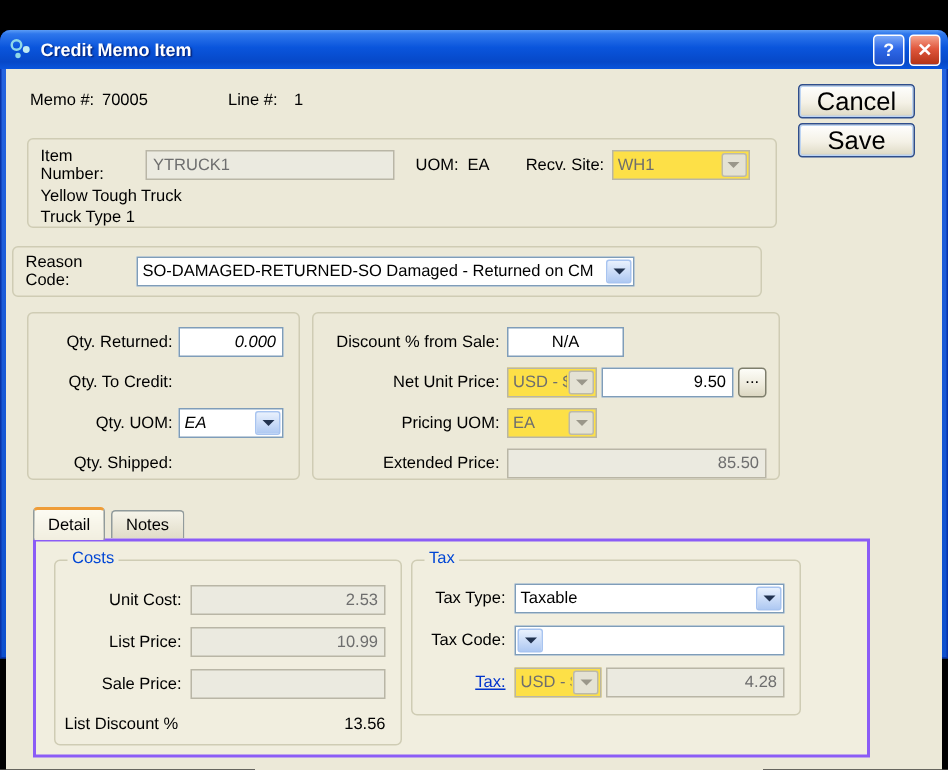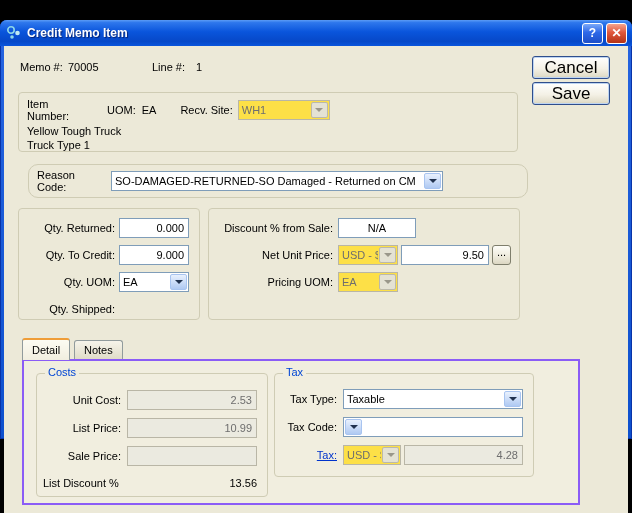--- a/index.html
+++ b/index.html
@@ -32,41 +32,41 @@
   .btn { position:absolute; width:78px; height:23px; border:1px solid #2F4E8C; border-radius:3px;
          background:linear-gradient(180deg,#FFFFFF,#F4F1E6 55%,#E2DECB 90%,#D4CDB4);
          box-shadow:inset 0 0 0 1px #BDD4F2; font-family:inherit; font-size:17px; color:#000; }
   .pos-cancel { left:528px; top:10px; }
   .pos-save   { left:528px; top:36px; }
 
   .gbox { position:absolute; border:1px solid #CFCCB4; border-radius:4px; }
   .gcaption { position:absolute; top:-8px; left:8px; background:#ECE9D8; padding:0 3px; color:#0046D5; }
 
   .pos-item-box   { left:14px;  top:46px;  width:500px; height:60px;  padding:7px 8px 0 8px; }
-  .pos-reason-box { left:24px;  top:118px; width:500px; height:34px;  padding:6px 8px 0 8px;border-radius:10px; }
+  .pos-reason-box { left:4px;  top:118px; width:500px; height:34px;  padding:6px 8px 0 8px; }
   .pos-qty-box    { left:14px;  top:162px; width:182px; height:112px; padding:9px 8px 0 4px; }
   .pos-price-box  { left:204px; top:162px; width:312px; height:112px; padding:9px 8px 0 6px; }
 
   .row { display:flex; align-items:center; height:20px; }
   .pos-qty-box .row + .row, .pos-price-box .row + .row { margin-top:7px; }
   .pos-costs-box .row + .row, .pos-tax-box .row + .row { margin-top:8px; }
 
   .rlbl { text-align:right; white-space:nowrap; }
   .lw92  { width:92px;  flex:0 0 92px; }
   .lw118 { width:118px; flex:0 0 118px; }
   .lw78  { width:78px;  flex:0 0 78px; }
   .lw56  { width:56px;  flex:0 0 56px; }
 
   input.tb { height:20px; border:1px solid #7F9DB9; background:#fff; padding:0 4px;
              font-family:inherit; font-size:11px; color:#000; }
   input.num { text-align:right; }
   input.ctr { text-align:center; }
   input.tb.dis { background:#EBEAE0; border-color:#B9B6A6; color:#6E6E6E; }
   .ml3 { margin-left:3px; } .ml4 { margin-left:4px; } .ml5 { margin-left:5px; } .ml6 { margin-left:6px; }
-  .w70 { width:70px; flex:0 0 70px; } .w60 { width:60px; flex:0 0 60px; }
+  .w70 { width:70px; flex:0 0 70px;font-style:italic; } .w60 { width:60px; flex:0 0 60px; }
   .w78 { width:78px; flex:0 0 78px; } .w92 { width:92px; flex:0 0 92px; }
   .w58 { width:58px; flex:0 0 58px; } .w166 { width:166px; flex:0 0 166px; } .w332 { width:332px; flex:0 0 332px; }
   .grow { flex:1 1 auto; min-width:0; }
 
   .combo { height:20px; border:1px solid #7F9DB9; background:#fff; display:flex; align-items:stretch; }
   .combo-text { flex:1; padding:0 3px; white-space:nowrap; overflow:hidden; display:flex; align-items:center; }
   .combo-btn { width:17px; margin:1px; border:1px solid #A8C4F0; border-radius:2px; flex:0 0 17px;
                background:linear-gradient(180deg,#E9F1FD,#CCDDF8 50%,#AFC9F2);
                display:flex; align-items:center; justify-content:center; }
   .arr { width:0; height:0; border-left:4px solid transparent; border-right:4px solid transparent;
@@ -124,20 +124,21 @@
       <span class="abs l-memo-value">70005</span>
       <span class="abs l-line-label">Line #:</span>
       <span class="abs l-line-value">1</span>
 
       <button class="btn pos-cancel">Cancel</button>
       <button class="btn pos-save">Save</button>
 
       <div class="gbox pos-item-box">
         <div class="row">
           <span style="flex:0 0 66px;">Item Number:</span>
+          <input class="tb dis w166 ml4" value="YTRUCK1" style="">
           <span style="margin-left:14px;">UOM:</span>
           <span class="ml6">EA</span>
           <span style="margin-left:24px;">Recv. Site:</span>
           <div class="combo dis w92 ml5">
             <span class="combo-text">WH1</span>
             <span class="combo-btn">
                 <i class="arr"></i>
               </span>
           </div>
         </div>
@@ -157,21 +158,20 @@
         </div>
       </div>
 
       <div class="gbox pos-qty-box">
         <div class="row">
           <span class="rlbl lw92">Qty. Returned:</span>
           <input class="tb num w70 ml4" value="0.000" style="">
         </div>
         <div class="row">
           <span class="rlbl lw92">Qty. To Credit:</span>
-          <input class="tb num w70 ml4" value="9.000" style="">
         </div>
         <div class="row">
           <span class="rlbl lw92">Qty. UOM:</span>
           <div class="combo w70 ml4">
             <span class="combo-text">EA</span>
             <span class="combo-btn">
                 <i class="arr"></i>
               </span>
           </div>
         </div>
@@ -197,20 +197,24 @@
           <button class="dots">...</button>
         </div>
         <div class="row">
           <span class="rlbl lw118">Pricing UOM:</span>
           <div class="combo dis w60 ml5">
             <span class="combo-text">EA</span>
             <span class="combo-btn">
                 <i class="arr"></i>
               </span>
           </div>
+        </div>
+        <div class="row">
+          <span class="rlbl lw118">Extended Price:</span>
+          <input class="tb num dis grow ml5" value="85.50" style="">
         </div>
       </div>
 
       <div class="tab active">
         <span>Detail</span>
       </div>
       <div class="tab inactive">
         <span>Notes</span>
       </div>
 

